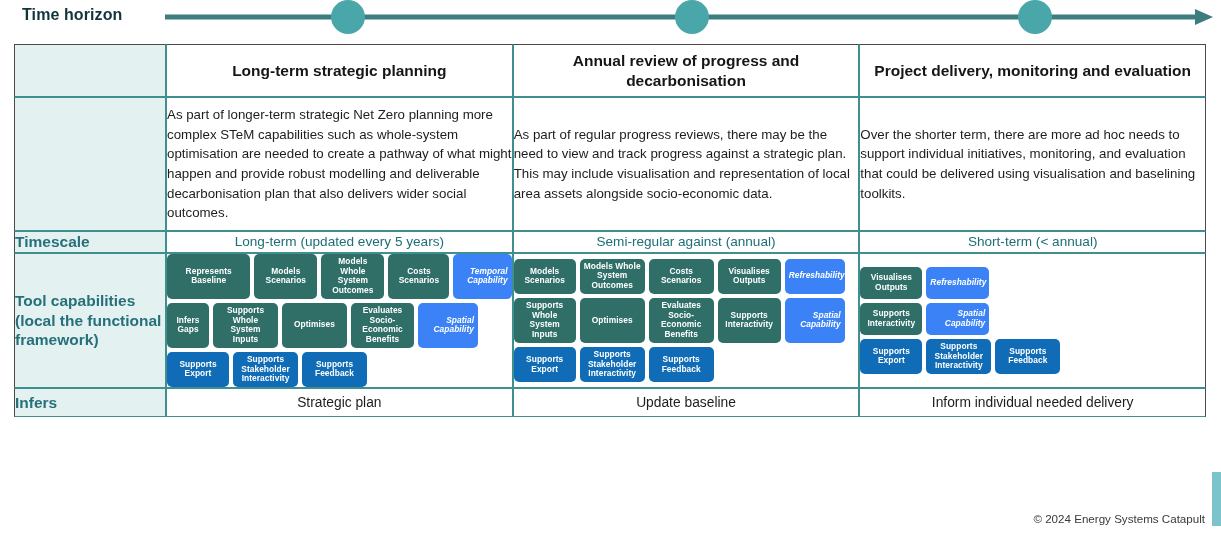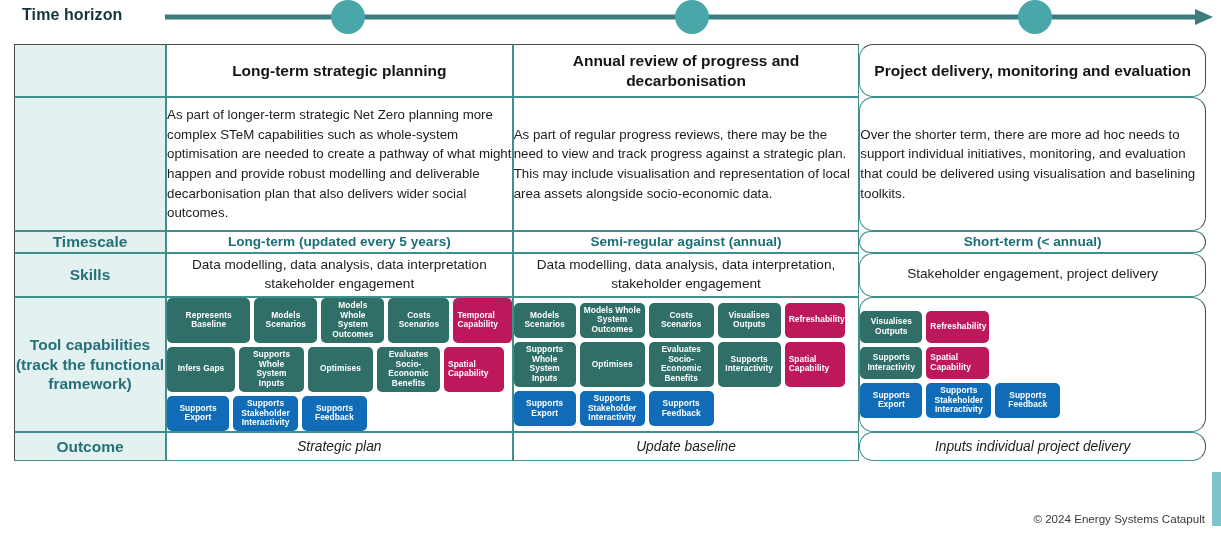--- a/index.html
+++ b/index.html
@@ -32,34 +32,34 @@
   }
   #matrix td, #matrix th {
     vertical-align: middle;
     border: 1px solid #3e8f8d;
     padding: 0;
   }
   
   .outer-top { border-top: 1.5px solid #4a4a4a !important; }
   .outer-bottom { border-bottom: 1.5px solid #4a4a4a !important; }
   .outer-left { border-left: 1.5px solid #4a4a4a !important; }
-  .outer-right { border-right: 1.5px solid #4a4a4a !important; border-radius: 14px; }
+  .outer-right { border-right: 1.5px solid #4a4a4a !important; }
 
   col.c-label { width: 152px; }
   col.c-col   { width: 346.6px; }
 
   
   .rowlabel {
     background: #e3f1f1;
     color: #26707a;
     font-weight: bold;
     font-size: 15.5px;
     padding: 6px 0 6px 10px;
     line-height: 1.28;
-    text-align: center;
+    text-align: left;
     vertical-align: middle;
   }
   .rowlabel.blank { padding: 0; }
 
   
   .colhead {
     background: #ffffff;
     text-align: center;
     font-weight: bold;
     font-size: 15.5px;
@@ -79,21 +79,21 @@
     padding: 9px 12px 9px 12px;
     height: 134px;
     vertical-align: top;
   }
 
   
   .timescale {
     background: #ffffff;
     text-align: center;
     font-size: 13.6px;
-    font-weight: bold;
+    font-weight: normal;
     color: #1c6f77;
     padding: 7px 8px;
     height: 16px;
   }
 
   
   .skills {
     background: #ffffff;
     text-align: center;
     font-size: 13.6px;
@@ -120,32 +120,31 @@
     line-height: 1.16;
     display: flex;
     align-items: center;
     justify-content: center;
     text-align: center;
     padding: 3px 4px;
     min-height: 32px;
     letter-spacing: .05px;
   }
   .badge.teal    { background: #2f6f68; }
-  .badge.crimson { background: #be185d; text-align: left; justify-content: flex-start; }
+  .badge.crimson { background: #3b82f6; text-align: right; justify-content: flex-start; font-style: italic; }
   .badge.blue    { background: #106cb6; }
 
   
   .plain {
     background: #ffffff;
     text-align: center;
     font-size: 13.8px;
     color: #1d1d1d;
     padding: 7px 8px;
     height: 29px;
-    font-style: italic;
   }
 
   
   #footer {
     position: absolute; right: 16px; top: 512px;
     font-size: 11.6px; color: #3a3a3a;
     text-align: right;
     margin-left: 40px;
   }
   #right-accent {
@@ -192,40 +191,34 @@
         <td class="desc outer-right">Over the shorter term, there are more ad hoc needs to support individual initiatives, monitoring, and evaluation that could be delivered using visualisation and baselining toolkits.</td>
       </tr>
 
       <tr>
         <td class="rowlabel outer-left">Timescale</td>
         <td class="timescale">Long-term (updated every 5 years)</td>
         <td class="timescale">Semi-regular against (annual)</td>
         <td class="timescale outer-right">Short-term (&lt; annual)</td>
       </tr>
 
-      <tr>
-        <td class="rowlabel outer-left">Skills</td>
-        <td class="skills">Data modelling, data analysis, data interpretation stakeholder engagement</td>
-        <td class="skills">Data modelling, data analysis, data interpretation, stakeholder engagement</td>
-        <td class="skills outer-right">Stakeholder engagement, project delivery</td>
-      </tr>
-
-      <tr>
-        <td class="rowlabel outer-left">Tool capabilities (track the functional framework)</td>
+
+      <tr>
+        <td class="rowlabel outer-left">Tool capabilities (local the functional framework)</td>
         <td class="tools">
           <div class="badge-grid">
               <div class="badge-row">
                 <div class="badge teal" style="width: 86px;">Represents Baseline</div>
                 <div class="badge teal" style="width: 65px;">Models Scenarios</div>
                 <div class="badge teal" style="width: 65px;">Models Whole System Outcomes</div>
                 <div class="badge teal" style="width: 63px;">Costs Scenarios</div>
                 <div class="badge crimson" style="width: 60px;">Temporal Capability</div>
               </div>
               <div class="badge-row">
-                <div class="badge teal" style="width: 68px;">Infers Gaps</div>
+                <div class="badge teal" style="width: 42px;">Infers Gaps</div>
                 <div class="badge teal" style="width: 65px;">Supports Whole System Inputs</div>
                 <div class="badge teal" style="width: 65px;">Optimises</div>
                 <div class="badge teal" style="width: 63px;">Evaluates Socio-Economic Benefits</div>
                 <div class="badge crimson" style="width: 60px;">Spatial Capability</div>
               </div>
               <div class="badge-row">
                 <div class="badge blue" style="width: 62px;">Supports Export</div>
                 <div class="badge blue" style="width: 65px;">Supports Stakeholder Interactivity</div>
                 <div class="badge blue" style="width: 65px;">Supports Feedback</div>
               </div>
@@ -267,24 +260,24 @@
               <div class="badge-row">
                 <div class="badge blue" style="width: 62px;">Supports Export</div>
                 <div class="badge blue" style="width: 65px;">Supports Stakeholder Interactivity</div>
                 <div class="badge blue" style="width: 65px;">Supports Feedback</div>
               </div>
             </div>
         </td>
       </tr>
 
       <tr>
-        <td class="rowlabel outer-left">Outcome</td>
+        <td class="rowlabel outer-left">Infers</td>
         <td class="plain">Strategic plan</td>
         <td class="plain">Update baseline</td>
-        <td class="plain outer-right">Inputs individual project delivery</td>
+        <td class="plain outer-right">Inform individual needed delivery</td>
       </tr>
 
 
     </tbody>
   </table>
 
   <div id="right-accent"></div>
   <div id="footer">© 2024 Energy Systems Catapult</div>
 
 </div>

